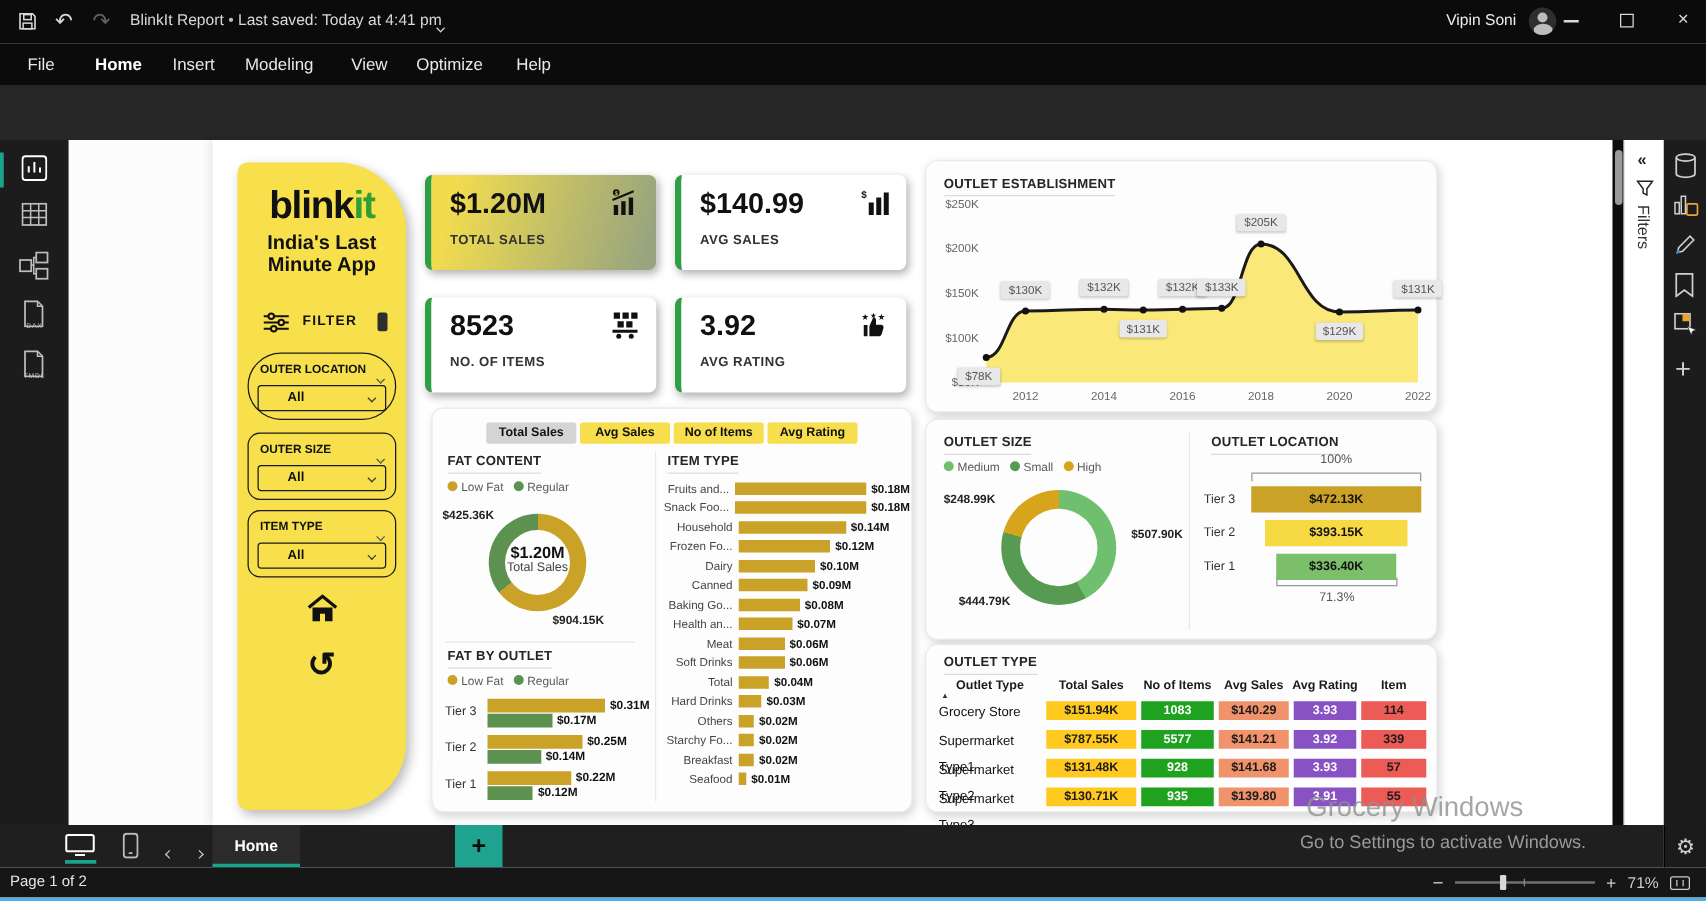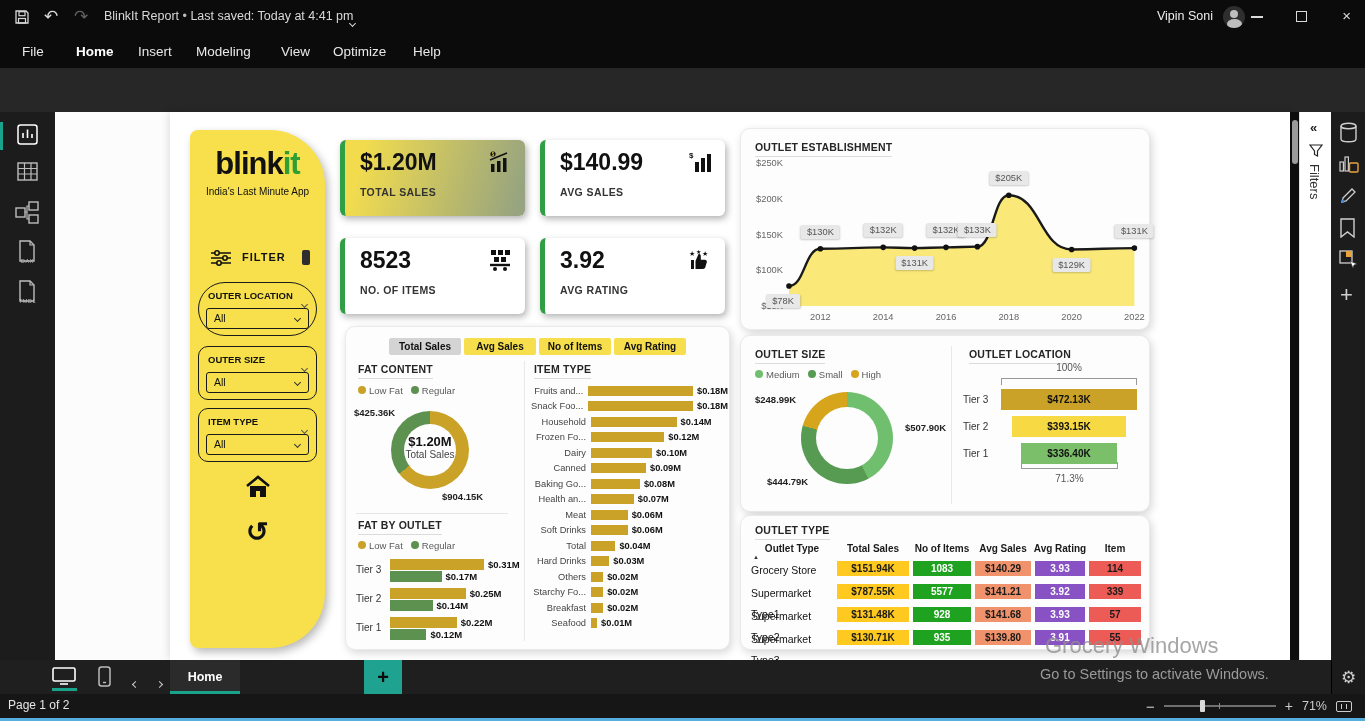--- a/index.html
+++ b/index.html
@@ -38,29 +38,29 @@
 
   
   #canvas { position:absolute; left:55px; top:112px; width:1235px; height:548px; background:#FCFCFC; }
   #page { position:absolute; left:115px; top:0; width:1120px; height:548px; background:#fff; box-shadow:0 0 9px rgba(0,0,0,.16); }
 
   
   #yellow-panel { position:absolute; left:135px; top:18px; width:135px; height:518px; background:#F7E04B;
                   border-radius:8px 55px 55px 8px; box-shadow:3px 4px 9px rgba(0,0,0,.28); }
   #logo { position:absolute; left:0; top:16px; width:135px; text-align:center; font-weight:bold; font-size:31px; letter-spacing:-1px; color:#111; }
   #logo .green { color:#2E9E36; }
-  #tagline { position:absolute; left:0; top:56px; width:135px; text-align:center; font-size:10px; font-weight:normal; color:#111; }
+  #tagline { position:absolute; left:0; top:56px; width:135px; text-align:center; font-size:16px; font-weight:bold; color:#111; }
   #filter-row { position:absolute; left:0; top:118px; width:135px; height:20px; }
   #filter-title { position:absolute; left:52px; top:3px; font-size:11px; font-weight:bold; letter-spacing:1px; color:#111; }
   #filter-indicator { position:absolute; left:112px; top:2px; width:8px; height:15px; background:#2e2e2e; border-radius:2px; }
   .slicer { position:absolute; left:8px; width:119px; height:54px; border:1.6px solid #1a1a1a; border-radius:10px; }
   .slicer-label { position:absolute; left:9px; top:7px; font-size:9.5px; font-weight:bold; color:#111; }
   .slicer-chev { position:absolute; right:9px; top:10px; color:#555; }
   .slicer-select { position:absolute; left:7px; top:25px; width:103px; height:21px; border:1.3px solid #1a1a1a; border-radius:3px; }
-  .slicer-value { position:absolute; left:7px; top:3px; font-size:10.5px; font-weight:normal; color:#111; }
+  .slicer-value { position:absolute; left:23px; top:3px; font-size:10.5px; font-weight:bold; color:#111; }
   .slicer-select .chev { position:absolute; right:8px; top:7px; color:#333; }
 
   
   .kpi { position:absolute; width:185px; height:76px; background:#fff; border-left:5px solid #2F9E44;
          border-radius:6px; box-shadow:2px 3px 7px rgba(0,0,0,.3); }
   #kpi-1 { background:linear-gradient(105deg,#F2DC4E 10%,#97A47F 95%); }
   .kpi-value { position:absolute; left:15px; top:9px; font-size:23px; font-weight:bold; color:#111; }
   .kpi-label { position:absolute; left:15px; top:46px; font-size:10.5px; font-weight:bold; color:#333; letter-spacing:.4px; }
   .kpi-icon { position:absolute; right:12px; top:10px; }
 

